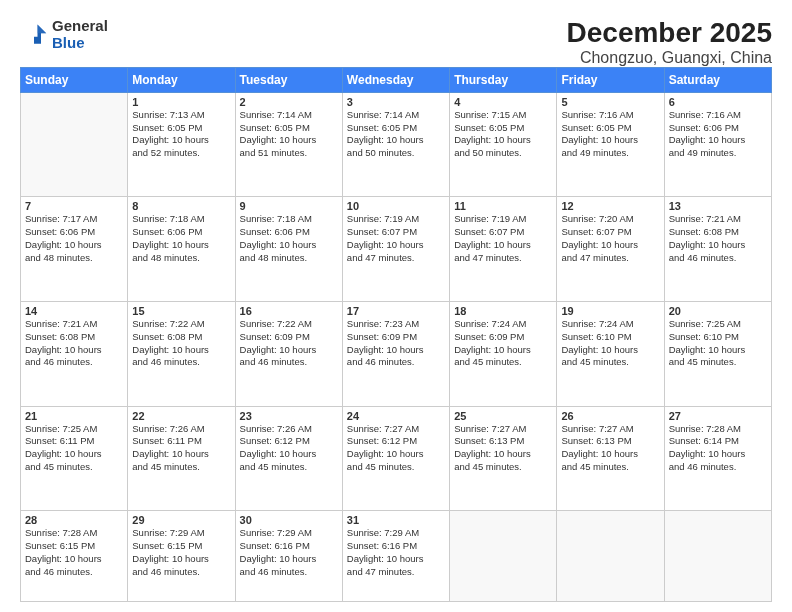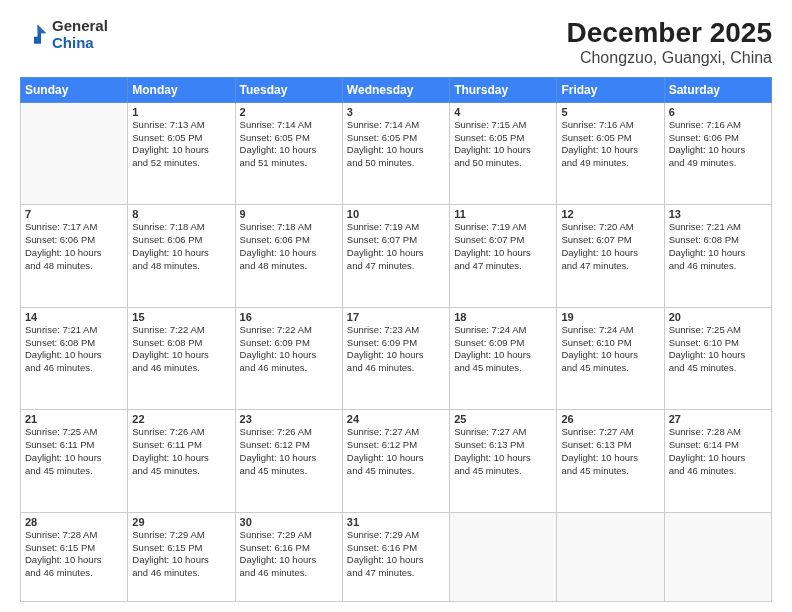--- a/index.html
+++ b/index.html
@@ -14,21 +14,20 @@
       width: 792px;
       height: 612px;
       padding: 18px 20px 10px 20px;
       display: flex;
       flex-direction: column;
     }
     .header {
       display: flex;
       justify-content: space-between;
       align-items: flex-start;
-      margin-bottom: 10px;
     }
     .logo {
       display: flex;
       align-items: center;
       gap: 4px;
     }
     .logo-text {
       display: flex;
       flex-direction: column;
       line-height: 1.1;
@@ -110,21 +109,21 @@
 
 <div class="page">
   <div class="header">
     <div class="logo">
       <svg class="logo-icon" viewBox="0 0 32 32">
         <polygon points="20,4 30,14 24,14 24,26 16,26 16,18 20,18" fill="#1a5fb4"></polygon>
         <polygon points="20,4 30,14 20,14" fill="#3373c4" opacity="0.5"></polygon>
       </svg>
       <div class="logo-text">
         <span class="logo-general">General</span>
-        <span class="logo-blue">China</span>
+        <span class="logo-blue">Blue</span>
       </div>
     </div>
     <div class="title-block">
       <div class="month-title">December 2025</div>
       <div class="location">Chongzuo, Guangxi, China</div>
     </div>
   </div>
 
   <table class="calendar">
     <thead>

